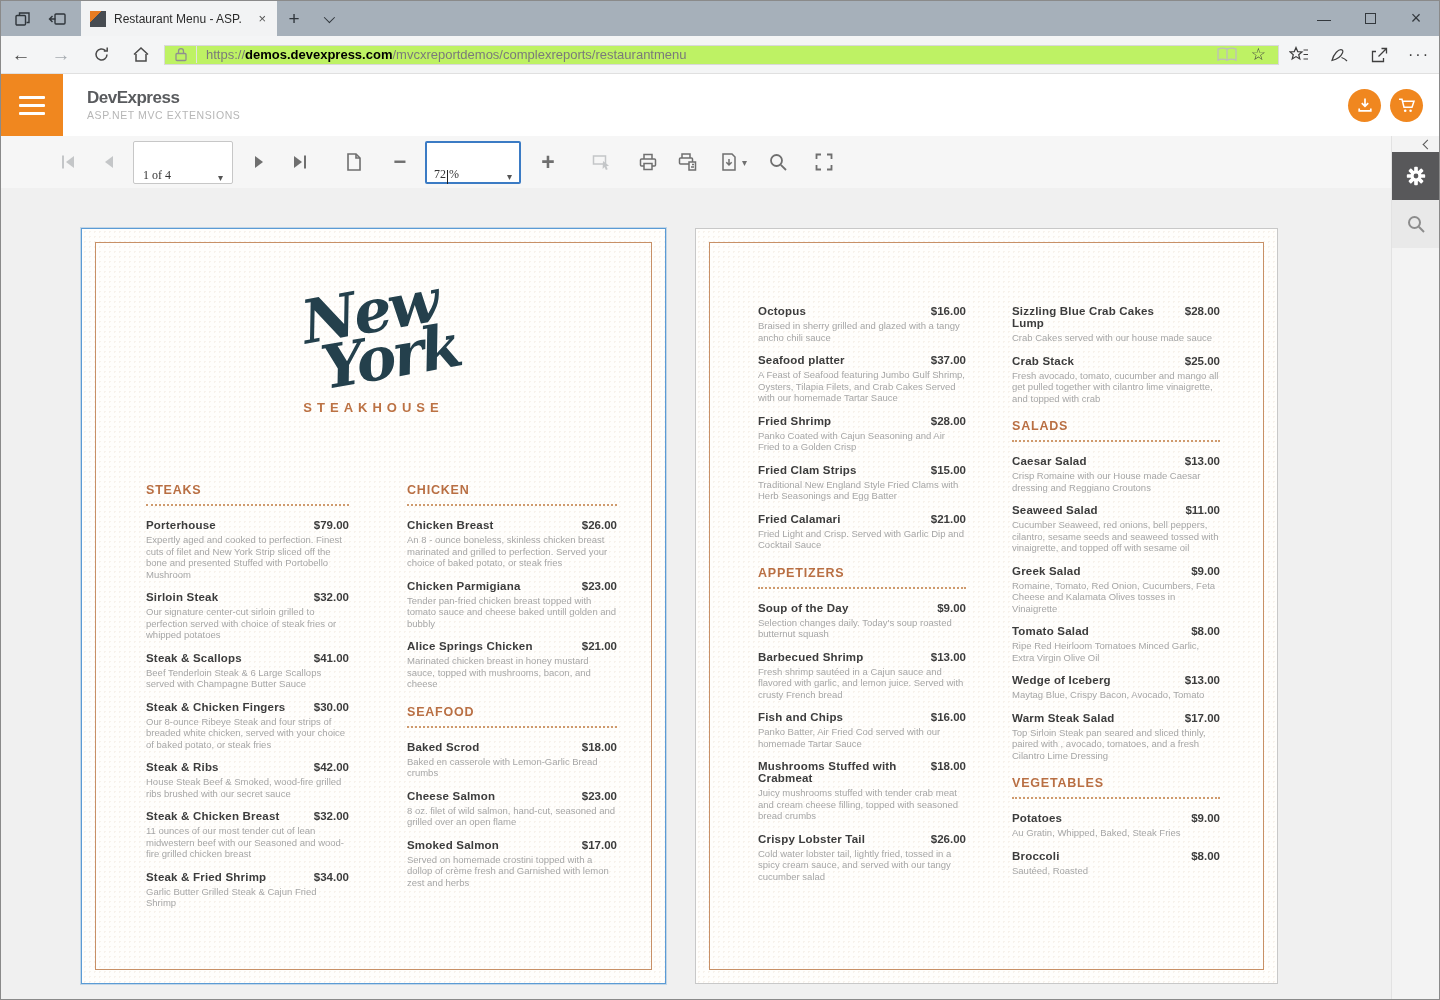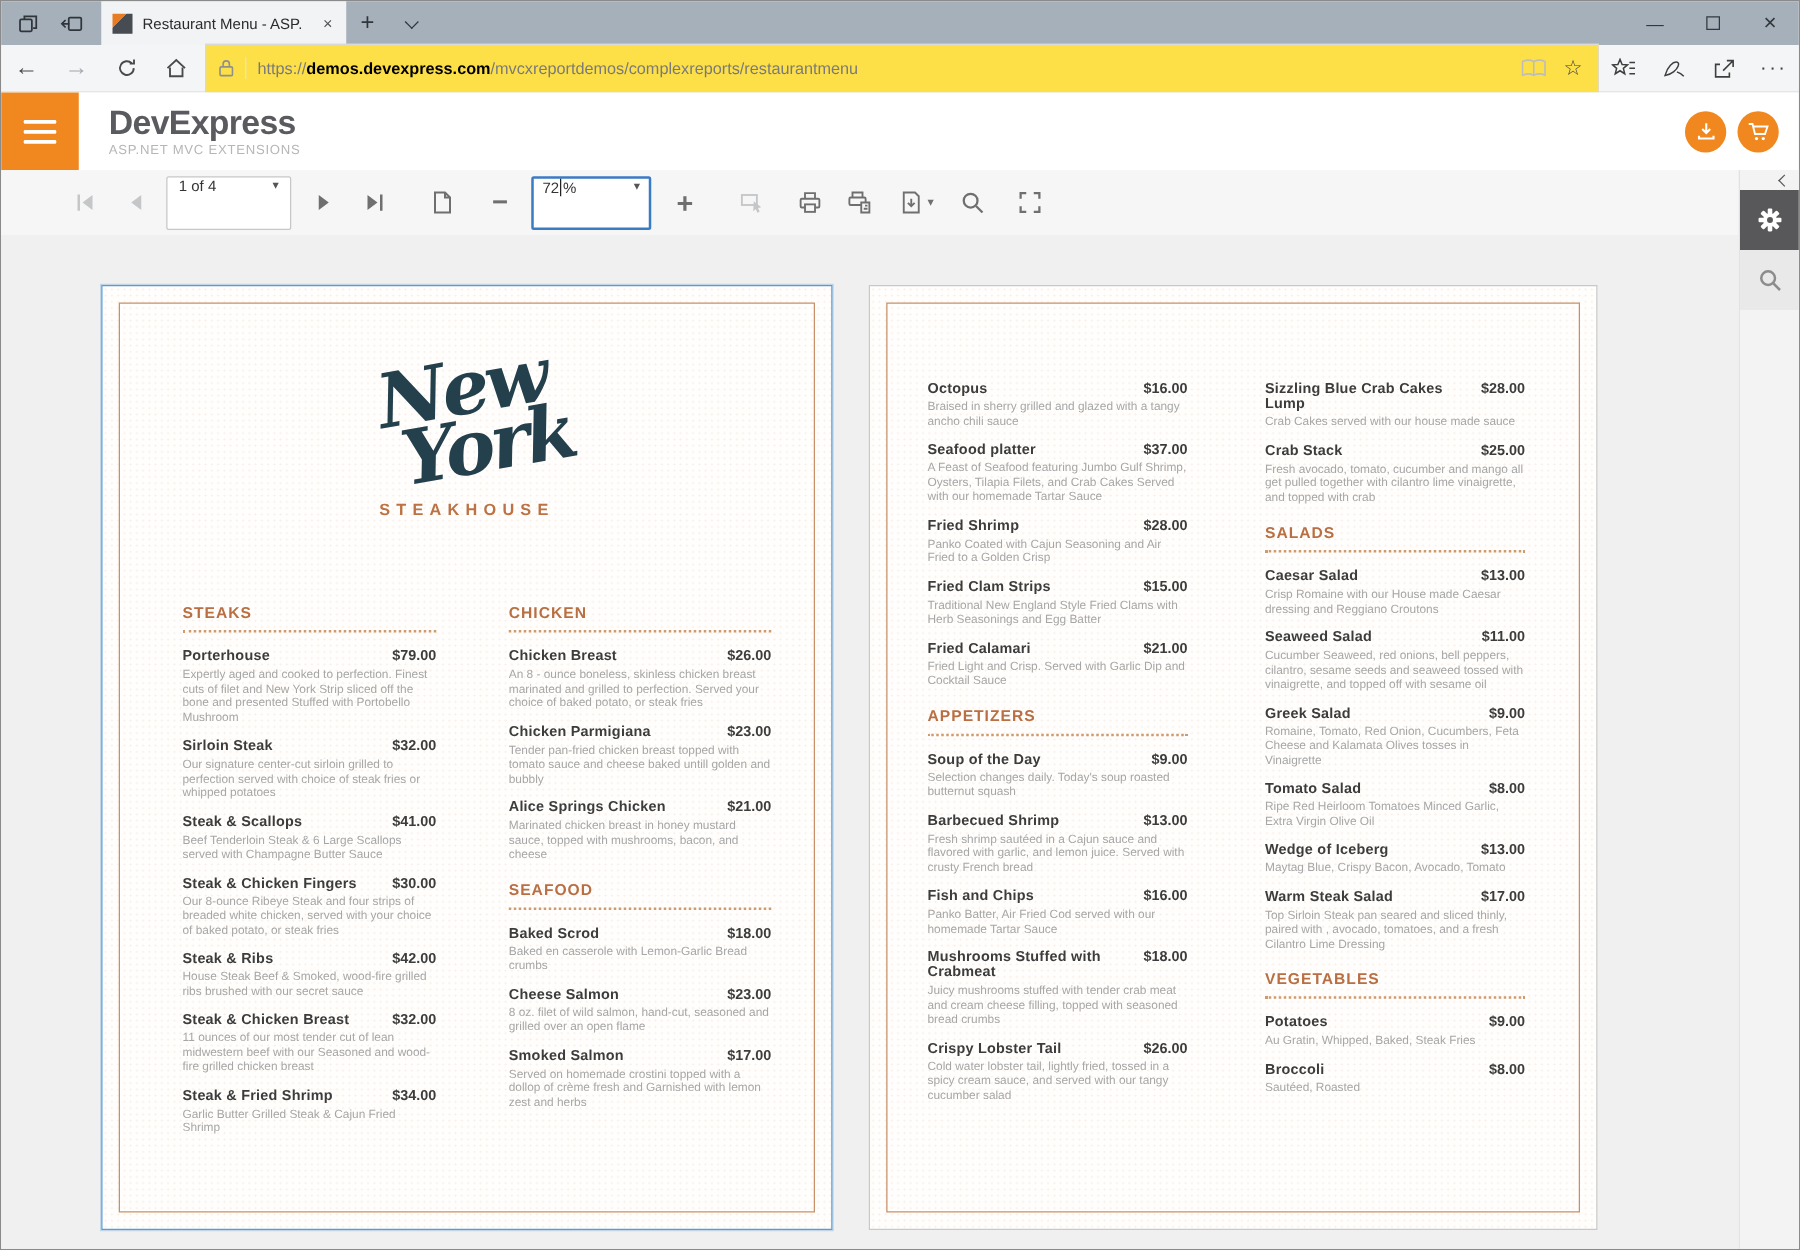--- a/index.html
+++ b/index.html
@@ -18,51 +18,51 @@
   .tablist { width:34px; display:flex; align-items:center; justify-content:center; }
   .chev-down { width:8px; height:8px; border-right:1.5px solid #2f353b; border-bottom:1.5px solid #2f353b; transform:rotate(45deg) translateY(-2px); }
   .win-controls { margin-left:auto; display:flex; }
   .winbtn { width:46px; display:flex; align-items:center; justify-content:center; color:#33383d; font-size:14px; }
   .maxbox { width:11px; height:11px; border:1px solid #33383d; }
 
   
   .addressbar { height:38px; background:#f4f5f6; border-bottom:1px solid #e0e0e0; display:flex; align-items:center; flex:0 0 auto; }
   .nav-ic { width:40px; height:38px; display:flex; align-items:center; justify-content:center; font-size:19px; color:#4a4a4a; }
   .nav-ic.disabled { color:#a5aab0; }
-  .urlbox { flex:1; height:39px; margin-left:3px; background:#fde047; border:1px solid #d9d9d9; display:flex; align-items:center;justify-content:space-between; }
+  .urlbox { flex:1; height:20px; margin-left:3px; background:#bef264; border:1px solid #d9d9d9; display:flex; align-items:center;justify-content:space-between; }
   .lockwrap { padding:0 9px 0 10px; display:flex; align-items:center; }
   .url-div { width:1px; height:17px; background:#e3e3e3; margin-right:9px; }
   .url-text { font-size:13px; color:#7a7a7a; flex:1; white-space:nowrap; overflow:hidden; }
   .url-host { color:#000; font-weight:bold; }
   .url-endicons { display:flex; align-items:center; gap:14px; padding:0 12px; }
   .star { font-size:17px; color:#3f3f3f; }
   .bar-right { display:flex; align-items:center; }
   .bar-right .nav-ic { color:#3f3f3f; }
   .dots { font-size:16px; letter-spacing:2px; color:#3f3f3f; }
 
   
   .dx-header { height:62px; background:#fff; display:flex; align-items:center; flex:0 0 auto; }
   .burger { width:62px; height:62px; background:#f0871f; display:flex; flex-direction:column; align-items:center; justify-content:center; gap:5px; }
   .burger i { display:block; width:26px; height:3px; background:#fff; border-radius:1px; }
   .brand-block { margin-left:24px; }
-  .brand { font-size:27px; font-weight:bold; color:#595b5e; line-height:1.05; letter-spacing:-0.5px; }
+  .brand { font-size:17px; font-weight:bold; color:#595b5e; line-height:1.05; letter-spacing:-0.5px; }
   .brand-sub { font-size:10.5px; color:#b6b6b6; letter-spacing:0.6px; margin-top:2px; }
   .hdr-actions { margin-left:auto; display:flex; gap:9px; padding-right:16px; }
   .orange-btn { width:33px; height:33px; border-radius:50%; background:#f0871f; display:flex; align-items:center; justify-content:center; }
 
   
   .main { flex:1; display:flex; min-height:0; background:#f1f1f1; }
   .viewer { flex:1; display:flex; flex-direction:column; min-width:0; }
 
   
   .rv-toolbar { height:52px; display:flex; align-items:center; padding-left:52px; background:#f6f6f6; flex:0 0 auto; }
   .tbi { width:30px; height:28px; display:flex; align-items:center; justify-content:center; color:#6f6f6f; margin-right:10px; }
   .tbi.disabled { color:#c4c6c8; }
   .tbi.big-gap { margin-right:16px; }
-  .combo { height:43px; background:#fff; border:1px solid #c7c7c7; border-radius:2px; display:flex; align-items:flex-start; padding:0 9px; font-size:12px; color:#333; margin-right:12px; }
+  .combo { height:43px; background:#fff; border:1px solid #c7c7c7; border-radius:2px; display:flex; align-items:flex-end; padding:0 9px; font-size:12px; color:#333; margin-right:12px;font-family:Liberation Serif, serif; }
   .combo .caret { margin-left:auto; font-size:10px; color:#555; }
   .combo.pagesel { width:100px; }
   .combo.zoom { width:96px; border:2px solid #3b7bc4; padding:0 7px; }
   .text-caret { display:inline-block; width:1px; height:14px; background:#222; margin:0 1px -2px 1px; }
   .sep { width:8px; }
   .minus-glyph { font-size:22px; font-weight:bold; line-height:1; }
   .plus-glyph { font-size:23px; font-weight:bold; line-height:1; }
 
   
   .doc-area { flex:1; position:relative; background:#f0f0f0; overflow:hidden; }
@@ -75,21 +75,21 @@
   .logo { position:absolute; left:0; right:0; top:58px; text-align:center; }
   .logo-script { display:inline-block; transform:rotate(-10deg); font-family:"DejaVu Serif", serif; font-style:italic; font-weight:bold; color:#24404c; letter-spacing:-3px; }
   .logo-script span { display:block; font-size:60px; line-height:0.80; }
   .logo-script span + span { margin-left:26px; }
   .logo-sub { margin-top:16px; font-size:13px; font-weight:bold; letter-spacing:5px; color:#bc7244; }
 
   
   .menu-col { position:absolute; }
   .p1c1 { left:64px; top:254px; width:203px; }
   .p1c2 { left:325px; top:254px; width:210px; }
-  .p2c1 { left:46px; top:76px; width:208px; }
+  .p2c1 { left:62px; top:76px; width:208px; }
   .p2c2 { left:316px; top:76px; width:208px; }
 
   .sec-title { font-size:12.5px; font-weight:bold; letter-spacing:0.8px; color:#b96f43; padding-bottom:7px; border-bottom:2px dotted #cf9a6d; margin-bottom:13px; margin-top:15px; }
   .sec-title:first-child { margin-top:0; }
   .menu-item { margin-bottom:11px; }
   .mi-head { display:flex; justify-content:space-between; align-items:baseline; margin-bottom:3px; }
   .mi-name { font-size:11.5px; font-weight:bold; color:#3c3c3c; letter-spacing:0.2px; }
   .mi-price { font-size:11.5px; font-weight:bold; color:#3c3c3c; white-space:nowrap; margin-left:24px; }
   .mi-desc { font-size:9.5px; line-height:11.5px; color:#a6a6a6; }
 

